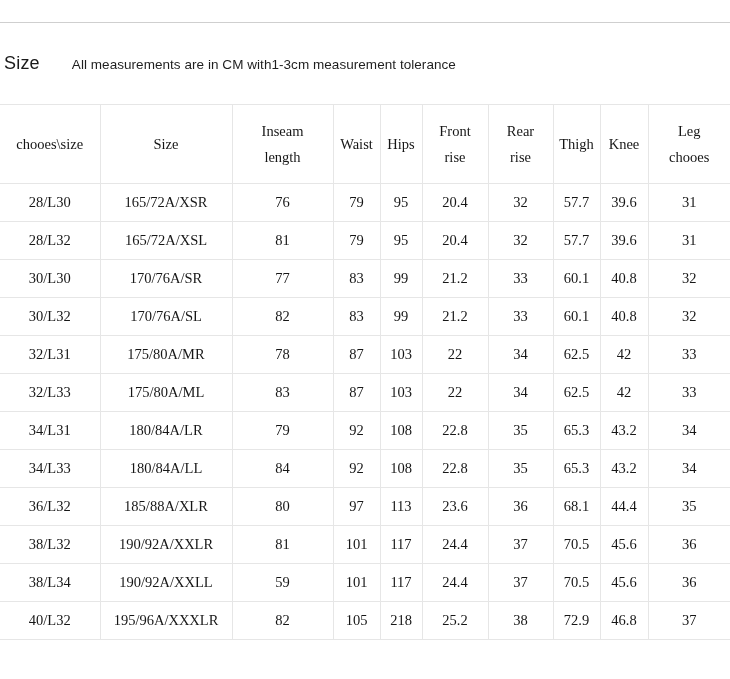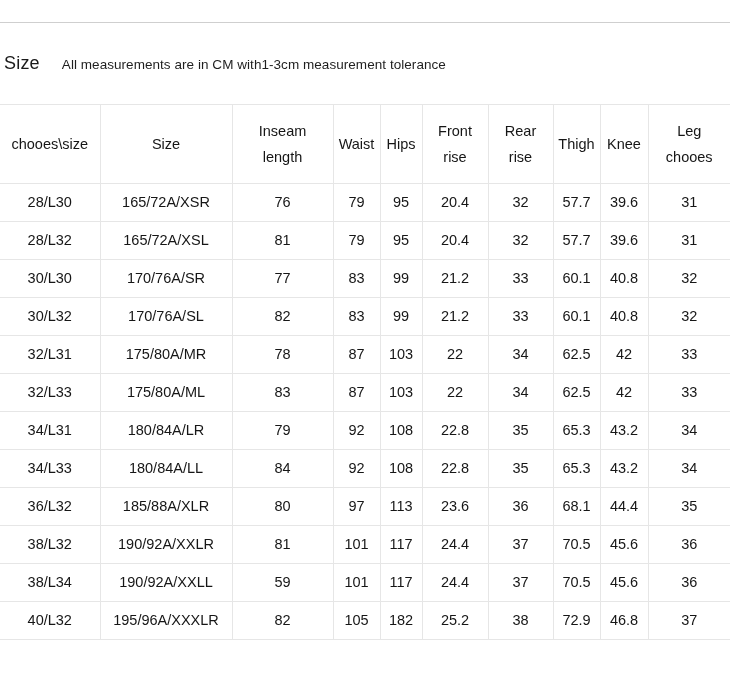--- a/index.html
+++ b/index.html
@@ -37,37 +37,38 @@
   .heading-title {
     font-size: 18px;
     line-height: 22px;
     color: #1a1a1a;
     letter-spacing: .2px;
   }
   .heading-note {
     font-size: 13.5px;
     line-height: 22px;
     color: #1f1f1f;
-    margin-left: 22px;
+    margin-left: 32px;
     letter-spacing: .05px;
   }
 
   
   .size-table-wrap {
     position: absolute;
     left: 0;
     top: 104px;
     width: 730px;
   }
   table.size-table {
     border-collapse: collapse;
     table-layout: fixed;
     width: 730px;
     font-size: 14.5px;
     color: #161616;
+    font-family: Liberation Serif, serif;
   }
   table.size-table td,
   table.size-table th {
     border: 1px solid #e6e6e6;
     text-align: center;
     vertical-align: middle;
     font-weight: normal;
     padding: 0 1px;
     overflow: hidden;
     white-space: nowrap;
@@ -268,21 +269,21 @@
           <td>37</td>
           <td>70.5</td>
           <td>45.6</td>
           <td>36</td>
         </tr>
         <tr>
           <td>40/L32</td>
           <td>195/96A/XXXLR</td>
           <td>82</td>
           <td>105</td>
-          <td>182</td>
+          <td>218</td>
           <td>25.2</td>
           <td>38</td>
           <td>72.9</td>
           <td>46.8</td>
           <td>37</td>
         </tr>
       </tbody>
   </table>
 </div>
 

